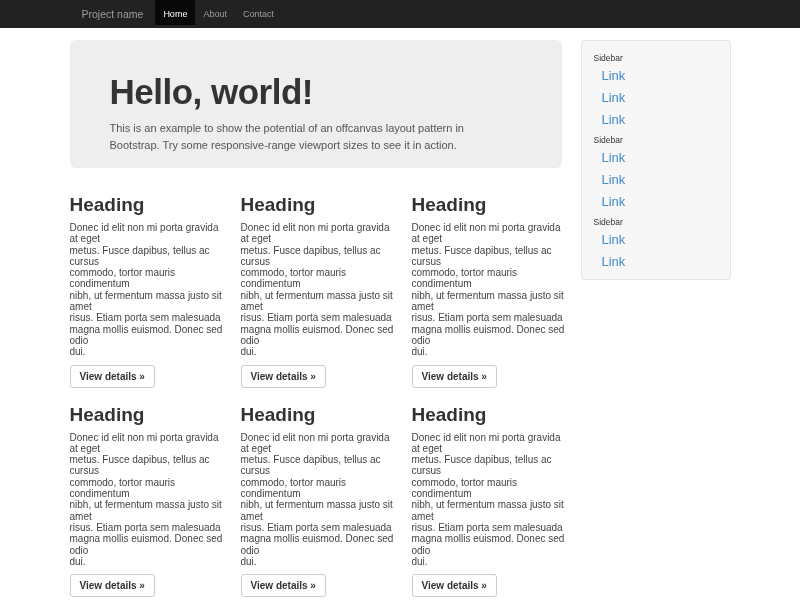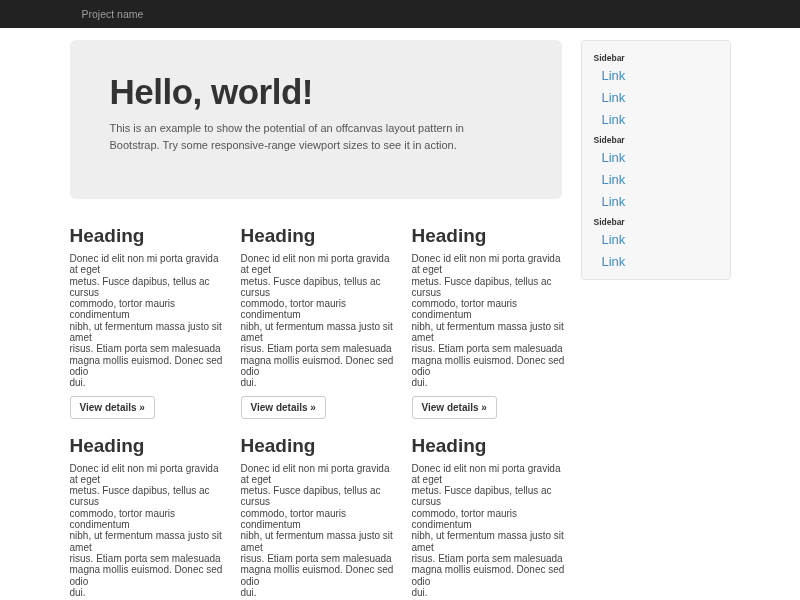--- a/index.html
+++ b/index.html
@@ -31,21 +31,21 @@
   .main-row { display: flex; margin-top: 12px; }
   .content-left { width: 492px; }
   .sidebar-panel {
     width: 150px; margin-left: 19px; align-self: flex-start;
     background: var(--panel-bg); border: 1px solid var(--panel-border);
     border-radius: 4px; padding: 8px 0 6px;
   }
 
   
   .jumbotron {
-    height: 159px; background: var(--jumbotron-bg);
+    height: 128px; background: var(--jumbotron-bg);
     border-radius: 6px; padding: 33px 40px 0; overflow: hidden;
   }
   .jumbotron h1 {
     margin: 0; font-size: 35px; line-height: 38px; font-weight: 700;
     color: #333; letter-spacing: -0.5px;
   }
   .jumbotron p {
     margin: 9px 0 0; font-size: 11px; line-height: 16.5px;
     color: #555; white-space: pre-line;
   }
@@ -60,37 +60,42 @@
   }
   .btn {
     display: inline-block; margin-top: 7px;
     font-family: "Liberation Sans", sans-serif;
     font-size: 10px; font-weight: 700; color: #333;
     background: #ffffff; border: 1px solid var(--btn-border);
     border-radius: 3px; padding: 5px 9px; cursor: pointer;
   }
 
   
-  .side-heading { font-size: 8.5px; line-height: 12px; color: #333; padding: 3px 12px 1px; font-weight: bold; }
+  .side-heading { font-size: 8.5px; line-height: 12px; color: #333; padding: 3px 12px 1px; }
   .side-link {
     display: block; font-size: 13px; line-height: 12px;
     color: var(--accent); text-decoration: none;
     padding: 5px 20px; cursor: pointer;
   }
 
   
   .footer-divider { border: none; border-top: 1px solid var(--hr-color); margin: 12px 0 0; }
   .footer-text { margin: 10px 0 0; padding-left: 8px; font-size: 8.5px; color: #555; }
 </style>
 </head>
 <body>
 
 <nav class="navbar">
   <div class="container nav-inner">
     <a class="brand">Project name</a>
+    <ul class="nav-list" id="nav-list">
+        <li class="nav-item active">Home</li>
+        <li class="nav-item">About</li>
+        <li class="nav-item">Contact</li>
+      </ul>
   </div>
 </nav>
 
 <div class="container">
   <div class="main-row">
 
     <div class="content-left">
       <div class="jumbotron">
         <h1>Hello, world!</h1>
         <p>This is an example to show the potential of an offcanvas layout pattern in

